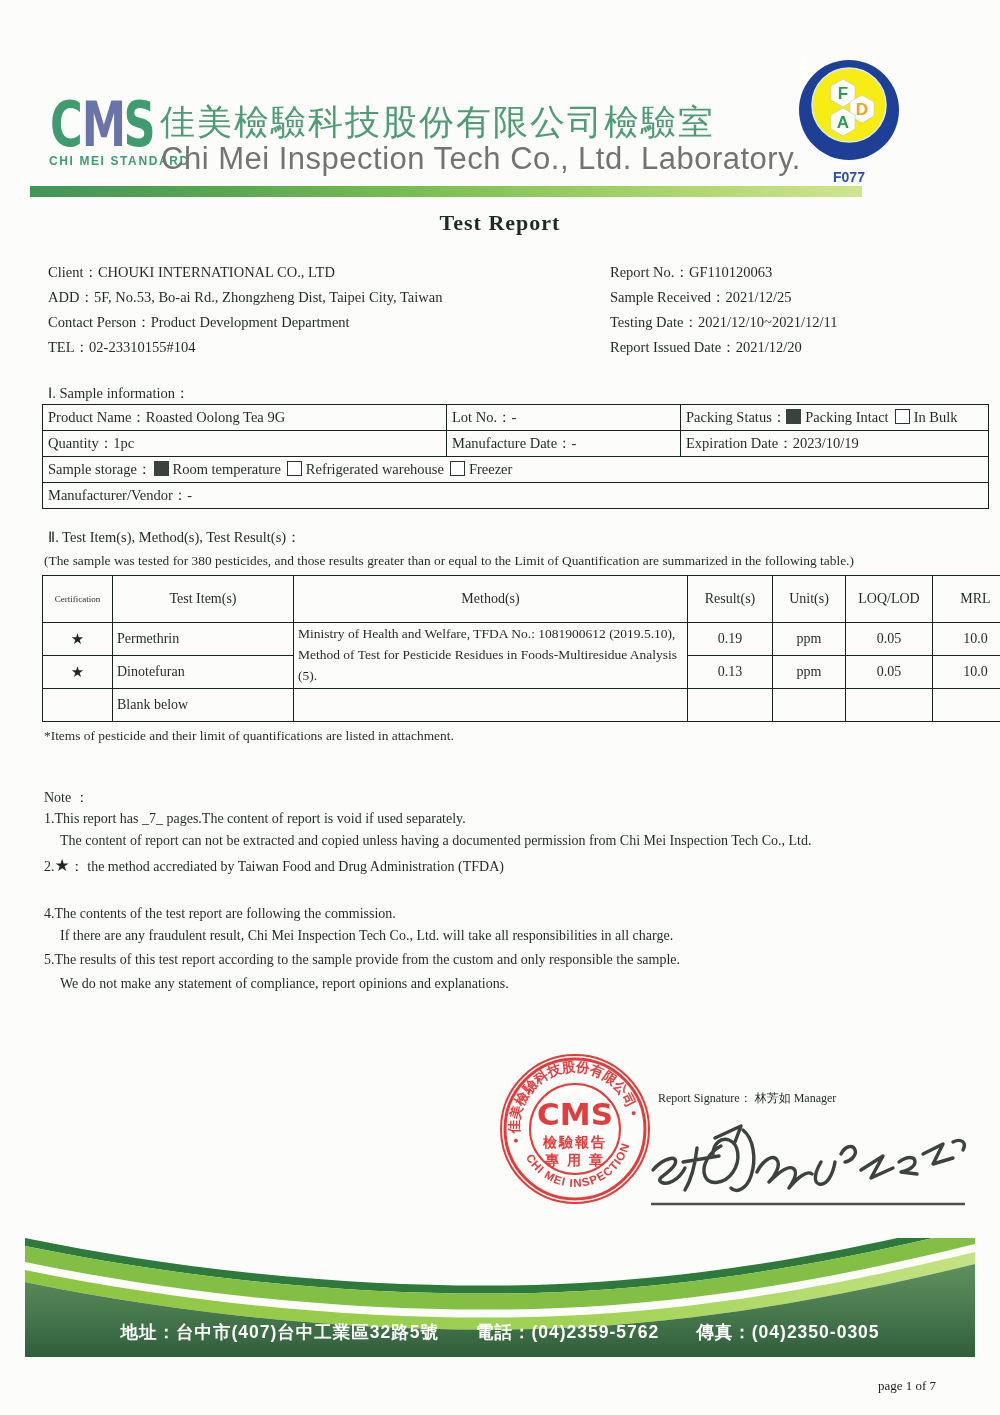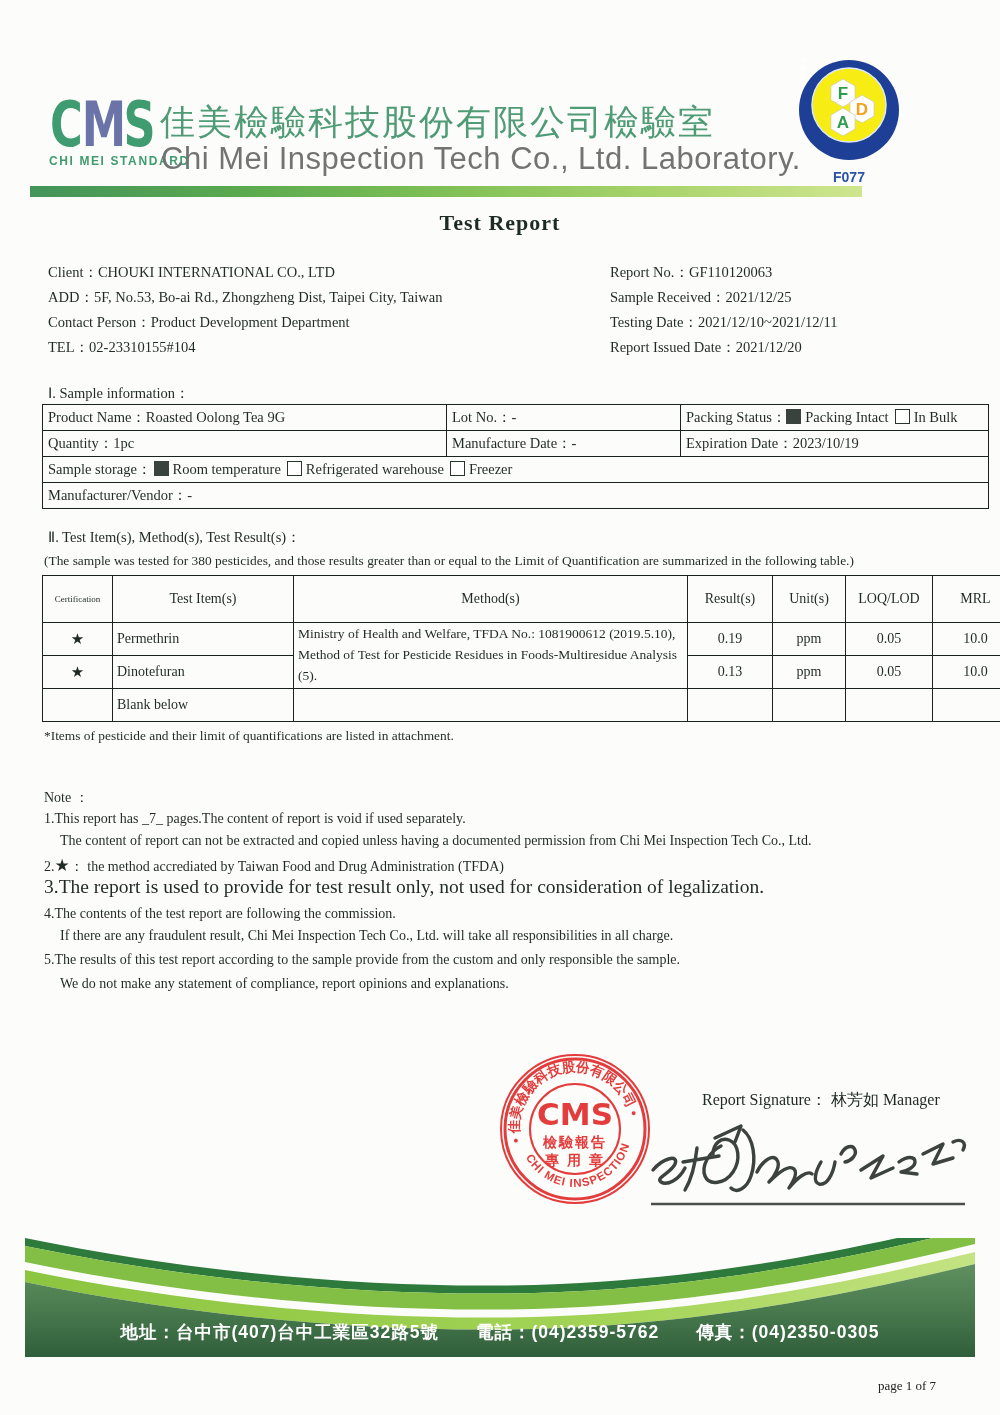--- a/index.html
+++ b/index.html
@@ -34,21 +34,21 @@
   .cb{display:inline-block;width:13px;height:13px;border:1.3px solid #2a332e;vertical-align:-2px;margin:0 4px 0 6px;background:#fff;}
   .cb.filled{background:#3a423d;border-color:#3a423d;}
   .footnote{font-size:13.4px;}
 
   
   .note{font-size:14px;white-space:nowrap;}
   .note-big{font-size:19.5px;}
   .note .bigstar{font-size:17px;}
 
   
-  .sig-label{font-size:16px;margin-left:44px;}
+  .sig-label{font-size:12px;}
   .footer-zh{width:100%;text-align:center;font-family:"Liberation Sans", sans-serif;
              font-size:17.5px;font-weight:bold;color:#ffffff;letter-spacing:1px;}
   .footer-en{width:100%;text-align:center;font-size:13.5px;color:#141414;}
   .page-num{font-size:13px;color:#222;}
 </style>
 </head>
 <body>
 
 <div class="page">
 
@@ -172,21 +172,20 @@
     </tr>
   </tbody>
     </table>
 
   <div class="abs footnote" style="left:44px;top:728px;">*Items of pesticide and their limit of quantifications are listed in attachment.</div>
 
   <div class="abs note" style="left:44px;top:789px;">Note ：</div>
   <div class="abs note" style="left:44px;top:811px;">1.This report has _7_ pages.The content of report is void if used separately.</div>
   <div class="abs note" style="left:60px;top:833px;">The content of report can not be extracted and copied unless having a documented permission from Chi Mei Inspection Tech Co., Ltd.</div>
   <div class="abs note" style="left:44px;top:855px;"><span>2.</span><span class="bigstar">★</span><span>：  the method accrediated by Taiwan Food and Drug Administration (TFDA)</span></div>
-  <div class="abs note note-big" style="left:44px;top:876px;">3.The report is used to provide for test result only, not used for consideration of legalization.</div>
   <div class="abs note" style="left:44px;top:906px;">4.The contents of the test report are following the commission.</div>
   <div class="abs note" style="left:60px;top:928px;">If there are any fraudulent result, Chi Mei Inspection Tech Co., Ltd. will take all responsibilities in all charge.</div>
   <div class="abs note" style="left:44px;top:952px;">5.The results of this test report according to the sample provide from the custom and only responsible the sample.</div>
   <div class="abs note" style="left:60px;top:976px;">We do not make any statement of compliance, report opinions and explanations.</div>
 
   <svg class="abs" style="left:498px;top:1050px;" width="154" height="160" viewBox="0 0 154 160">
     <defs>
       <path id="stampTop" d="M 22,88 A 56,56 0 1 1 132,88"></path>
       <path id="stampBottom" d="M 24,99 A 56,56 0 0 0 130,99"></path>
     </defs>

